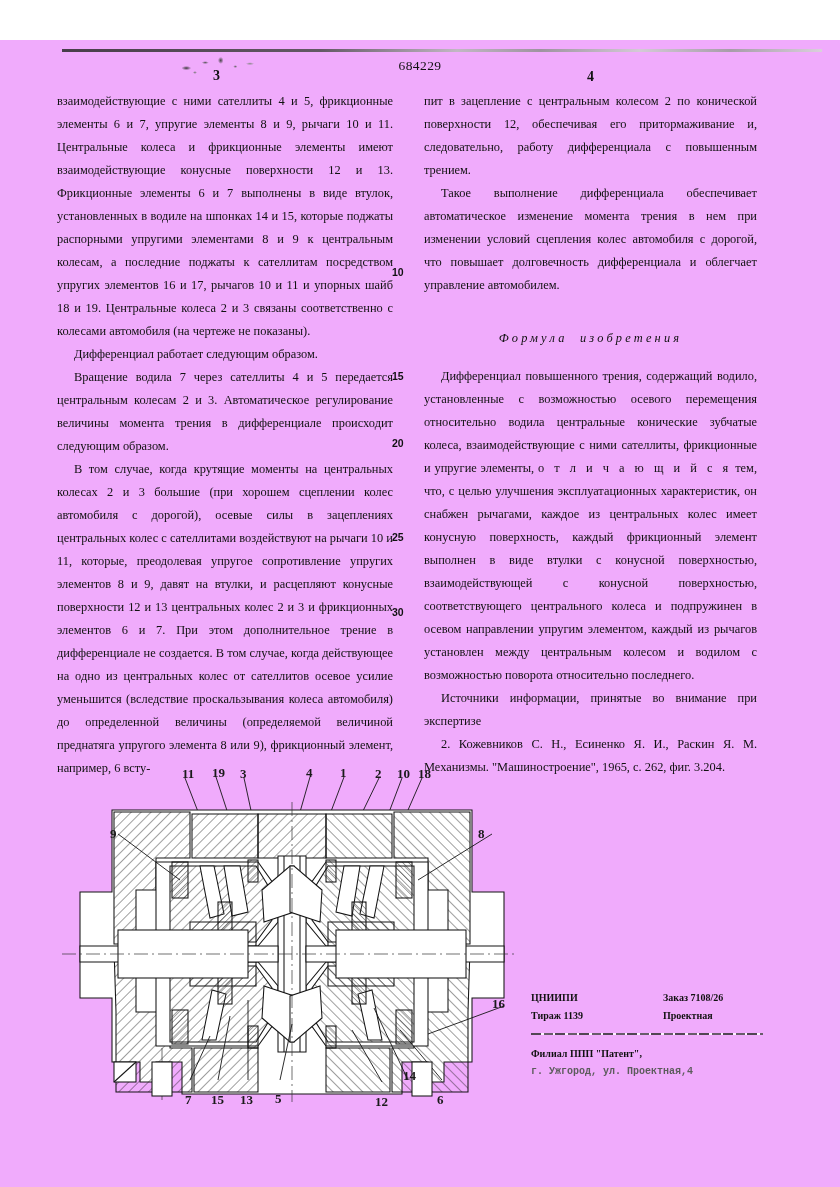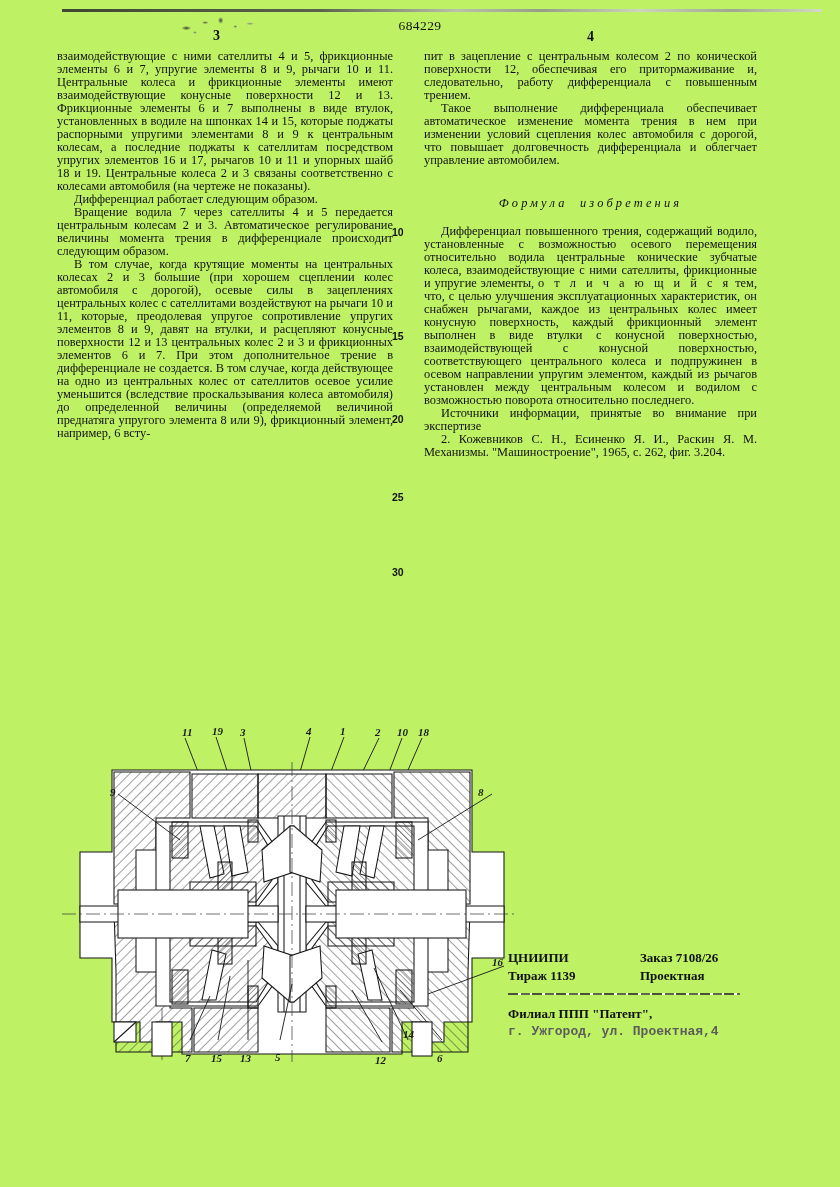--- a/index.html
+++ b/index.html
@@ -12,21 +12,22 @@
     height: 1187px;
     position: relative;
     font-family: "Liberation Serif", "DejaVu Serif", serif;
     color: #111;
     overflow: hidden;
   }
 
   .page {
     position: absolute;
     inset: 0;
-    background: #bef264;
+    background: #f0abfc;
+    margin-top: 40px;
   }
 
   
   .scan-bar {
     position: absolute;
     left: 62px;
     top: 9px;
     width: 760px;
     height: 3px;
     background: linear-gradient(90deg,#2a2a2a 0%, #4a4a4a 34%, #b9b9b9 52%, #8f8f8f 63%, #cfcfcf 76%, #9a9a9a 88%, #d6d6d6 100%);
@@ -64,21 +65,21 @@
     font-size: 14px;
   }
   .folio-left  { left: 213px; top: 28px; }
   .folio-right { left: 587px; top: 29px; }
 
   .col {
     position: absolute;
     top: 50px;
     width: 336px;
     font-size: 12.4px;
-    line-height: 13px;
+    line-height: 23px;
     text-align: justify;
     text-justify: inter-word;
   }
   .col-left  { left: 57px; }
   .col-right { left: 424px; width: 333px; }
 
   .col p { margin: 0; }
   .col p.ind { text-indent: 17px; }
 
   .formula-head {
@@ -113,33 +114,32 @@
     left: 52px;
     top: 722px;
     width: 470px;
     height: 345px;
   }
   .figure svg { display: block; }
 
   .fig-label {
     position: absolute;
     font-family: "Liberation Serif", serif;
-    font-style: italic;
     font-weight: bold;
-    font-size: 11px;
+    font-size: 13px;
     color: #1a1a1a;
   }
 
   
   .imprint {
     position: absolute;
-    left: 508px;
+    left: 531px;
     top: 949px;
     width: 300px;
-    font-size: 13px;
+    font-size: 10px;
     font-weight: bold;
     line-height: 17.5px;
   }
   .imprint-row { display: flex; }
   .imprint-row .c1 { width: 132px; }
   .imprint-row .c2 { width: 160px; }
   .imprint-rule {
     margin: 9px 0 10px 0;
     width: 232px;
     height: 2px;
@@ -164,21 +164,21 @@
   <div class="col col-left">
     <p>взаимодействующие с ними сателлиты 4 и 5, фрикционные элементы 6 и 7, упругие элементы 8 и 9, рычаги 10 и 11. Центральные колеса и фрикционные элементы имеют взаимодействующие конусные поверхности 12 и 13. Фрикционные элементы 6 и 7 выполнены в виде втулок, установленных в водиле на шпонках 14 и 15, которые поджаты распорными упругими элементами 8 и 9 к центральным колесам, а последние поджаты к сателлитам посредством упругих элементов 16 и 17, рычагов 10 и 11 и упорных шайб 18 и 19. Центральные колеса 2 и 3 связаны соответственно с колесами автомобиля (на чертеже не показаны).</p>
     <p class="ind">Дифференциал работает следующим образом.</p>
     <p class="ind">Вращение водила 7 через сателлиты 4 и 5 передается центральным колесам 2 и 3. Автоматическое регулирование величины момента трения в дифференциале происходит следующим образом.</p>
     <p class="ind">В том случае, когда крутящие моменты на центральных колесах 2 и 3 большие (при хорошем сцеплении колес автомобиля с дорогой), осевые силы в зацеплениях центральных колес с сателлитами воздействуют на рычаги 10 и 11, которые, преодолевая упругое сопротивление упругих элементов 8 и 9, давят на втулки, и расцепляют конусные поверхности 12 и 13 центральных колес 2 и 3 и фрикционных элементов 6 и 7. При этом дополнительное трение в дифференциале не создается. В том случае, когда действующее на одно из центральных колес от сателлитов осевое усилие уменьшится (вследствие проскальзывания колеса автомобиля) до определенной величины (определяемой величиной преднатяга упругого элемента 8 или 9), фрикционный элемент, например, 6 всту-</p>
   </div>
 
   <div class="gutter">
     <div class="lineno" style="top:226px;left:0">10</div>
     <div class="lineno" style="top:330px;left:0">15</div>
-    <div class="lineno" style="top:413px;left:0">20</div>
+    <div class="lineno" style="top:397px;left:0">20</div>
     <div class="lineno" style="top:491px;left:0">25</div>
     <div class="lineno" style="top:566px;left:0">30</div>
   </div>
 
   <div class="col col-right">
     <p>пит в зацепление с центральным колесом 2 по конической поверхности 12, обеспечивая его притормаживание и, следовательно, работу дифференциала с повышенным трением.</p>
     <p class="ind">Такое выполнение дифференциала обеспечивает автоматическое изменение момента трения в нем при изменении условий сцепления колес автомобиля с дорогой, что повышает долговечность дифференциала и облегчает управление автомобилем.</p>
 
     <div class="formula-head">Формула изобретения</div>
 

